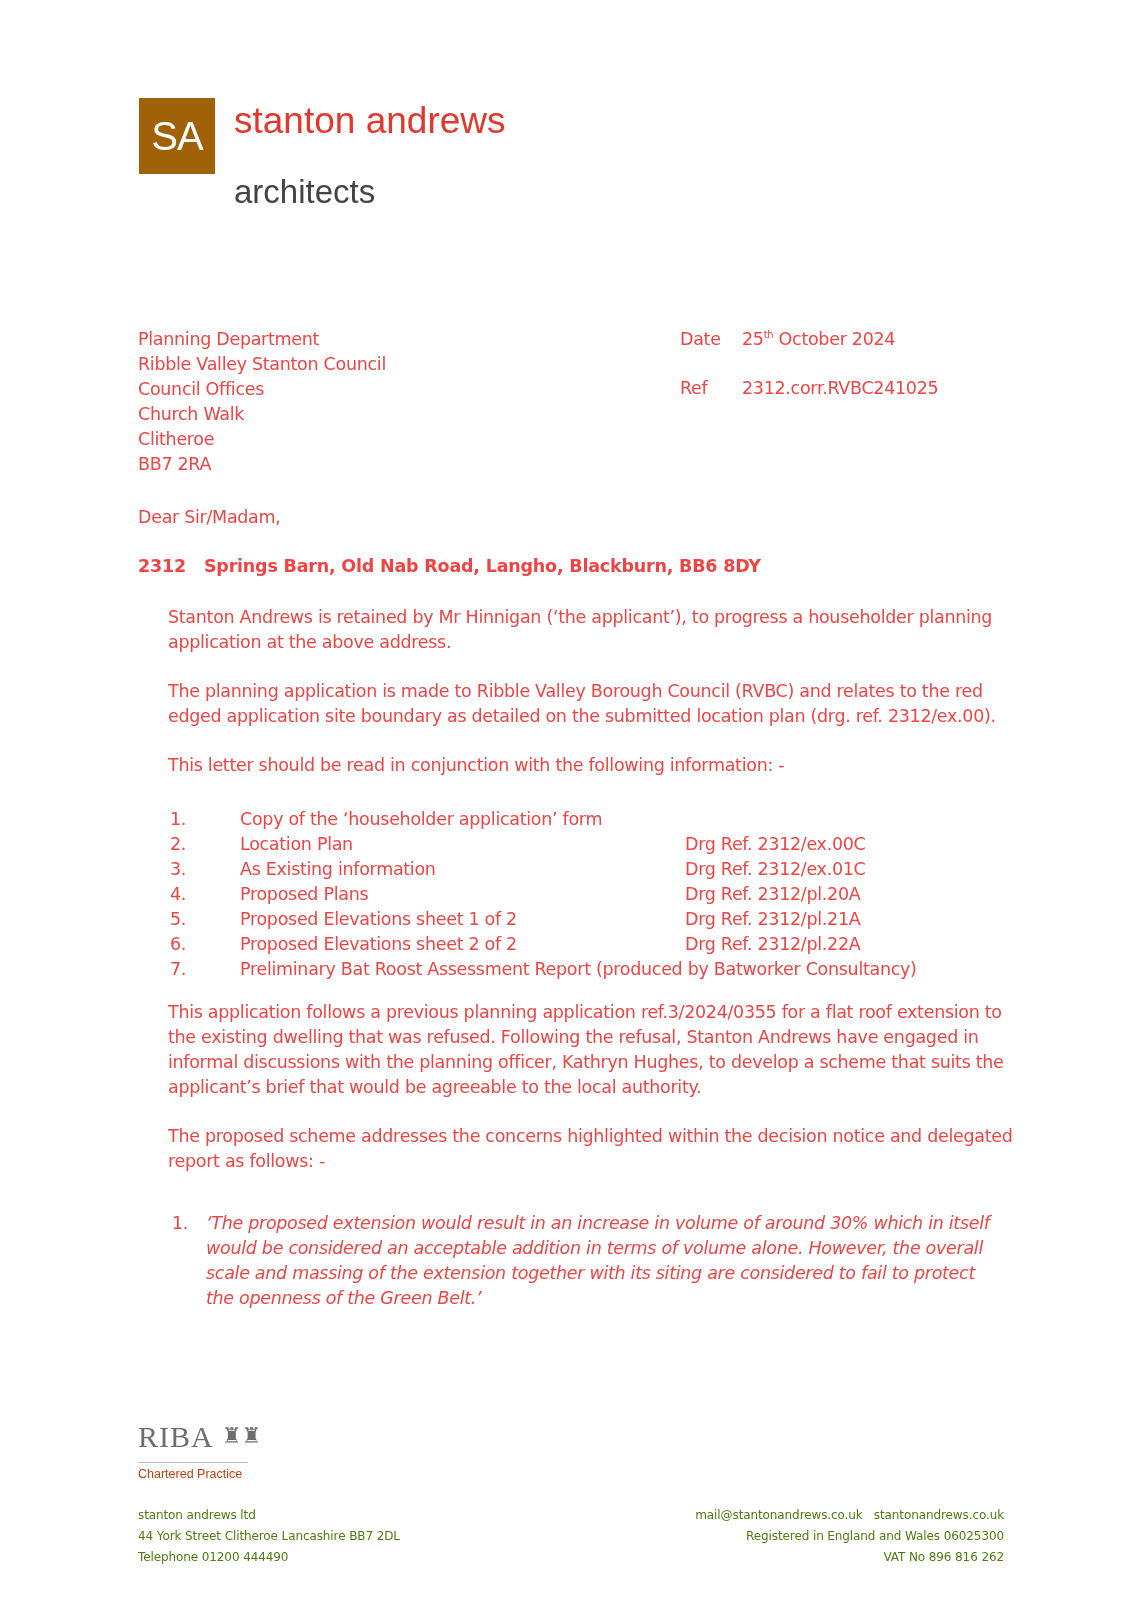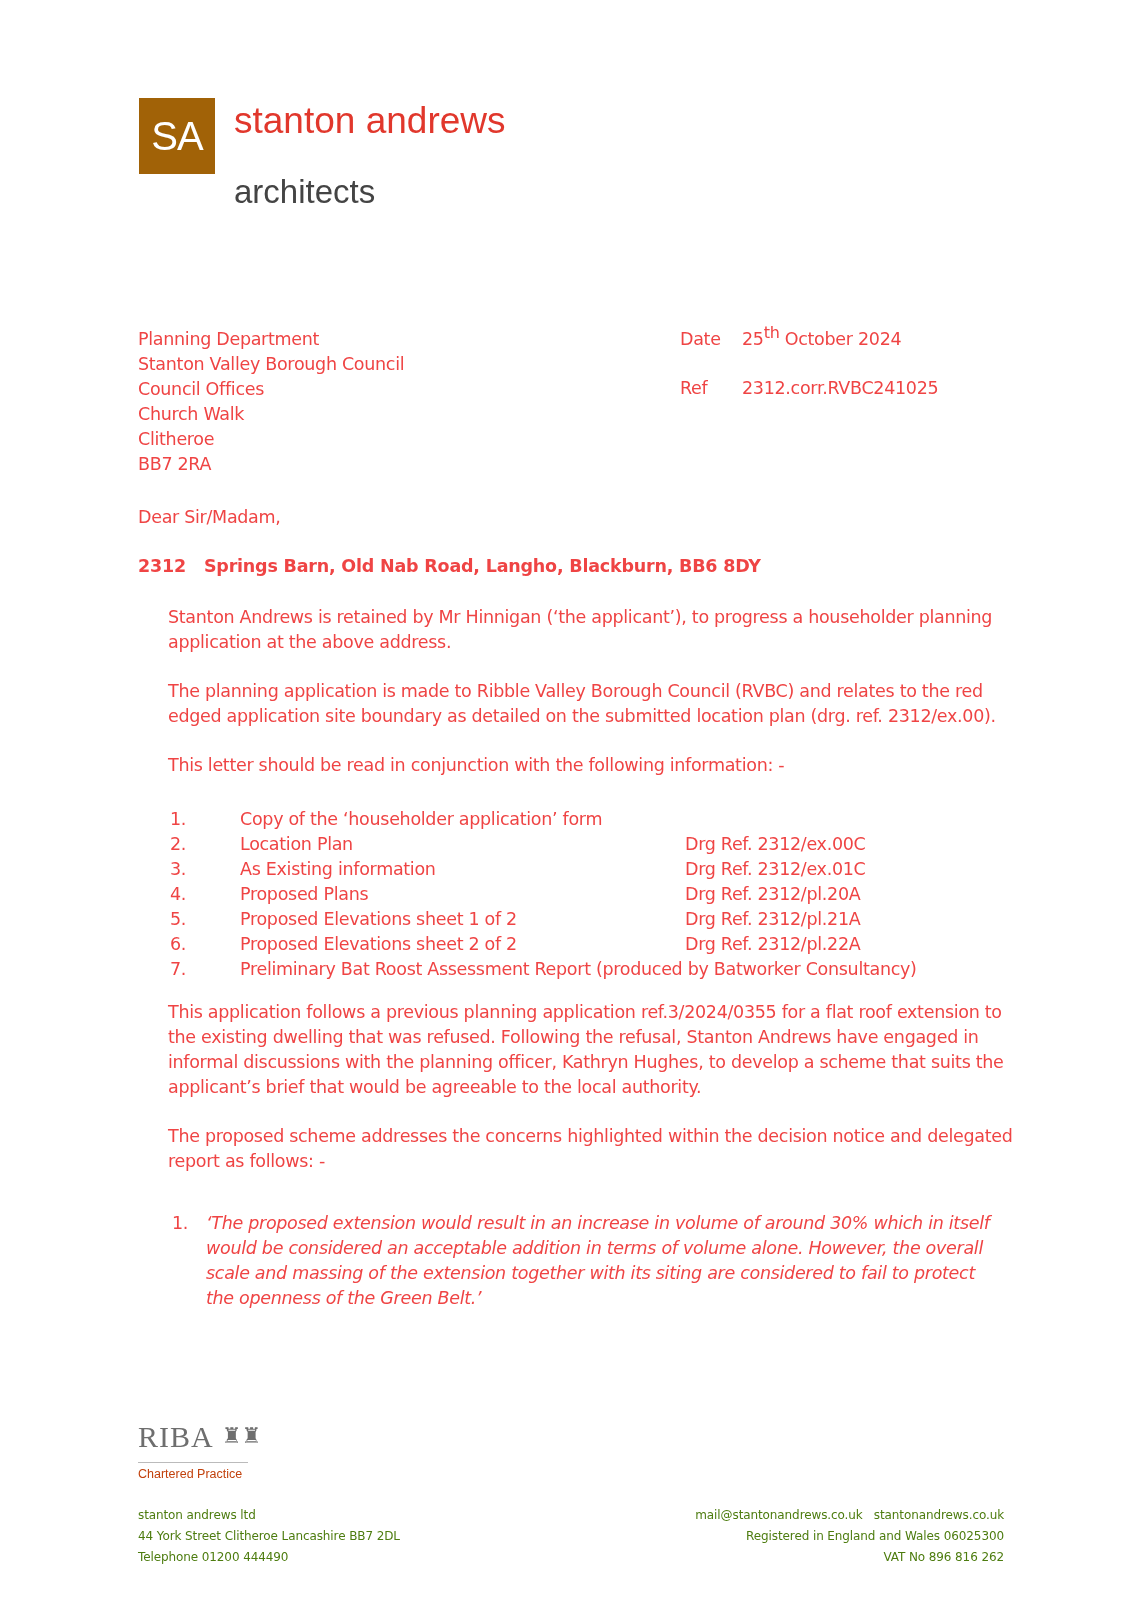--- a/index.html
+++ b/index.html
@@ -15,21 +15,21 @@
                 font-size: 37px; color: #e1372c; letter-spacing: 0px; white-space: nowrap; }
   .logo-line2 { left: 234px; top: 136px; font-family: "Liberation Sans", sans-serif;
                 font-size: 33px; color: #444; font-weight: 400; white-space: nowrap; margin-top: 37px; }
 
   .txt { font-family: "DejaVu Sans", sans-serif; font-size: 17.5px; line-height: 25px;
          color: #ef4444; white-space: nowrap; letter-spacing: -0.3px; }
 
   .addr { left: 138px; top: 327px; }
   .meta-label { left: 680px; }
   .meta-value { left: 742px; }
-  sup { font-size: 16px; vertical-align: super; line-height: 0; }
+  sup { font-size: 10px; vertical-align: super; line-height: 0; }
 
   .salutation { left: 138px; top: 505px; }
   .subject { left: 138px; top: 554px; font-weight: bold; font-size: 17.5px; letter-spacing: -0.2px; }
   .subject .sref { margin-right: 18px; }
 
   .para { left: 138px; width: 860px; white-space: normal; margin-left: 30px; }
 
   .list { left: 170px; top: 807px; width: 800px; }
   .list-row { display: flex; height: 25px; }
   .list-num { width: 70px; }
@@ -54,21 +54,21 @@
 </style>
 </head>
 <body>
 
 <div class="abs logo-box">SA</div>
 <div class="abs logo-line1">stanton andrews</div>
 <div class="abs logo-line2">architects</div>
 
 <div class="abs txt addr">
   <div>Planning Department</div>
-  <div>Stanton Valley Borough Council</div>
+  <div>Ribble Valley Stanton Council</div>
   <div>Council Offices</div>
   <div>Church Walk</div>
   <div>Clitheroe</div>
   <div>BB7 2RA</div>
 </div>
 
 <div class="abs txt meta-label" style="top:327px;">Date</div>
 <div class="abs txt meta-value" style="top:327px;"><span>25</span><sup>th</sup><span> October 2024</span></div>
 <div class="abs txt meta-label" style="top:376px;">Ref</div>
 <div class="abs txt meta-value" style="top:376px;">2312.corr.RVBC241025</div>

